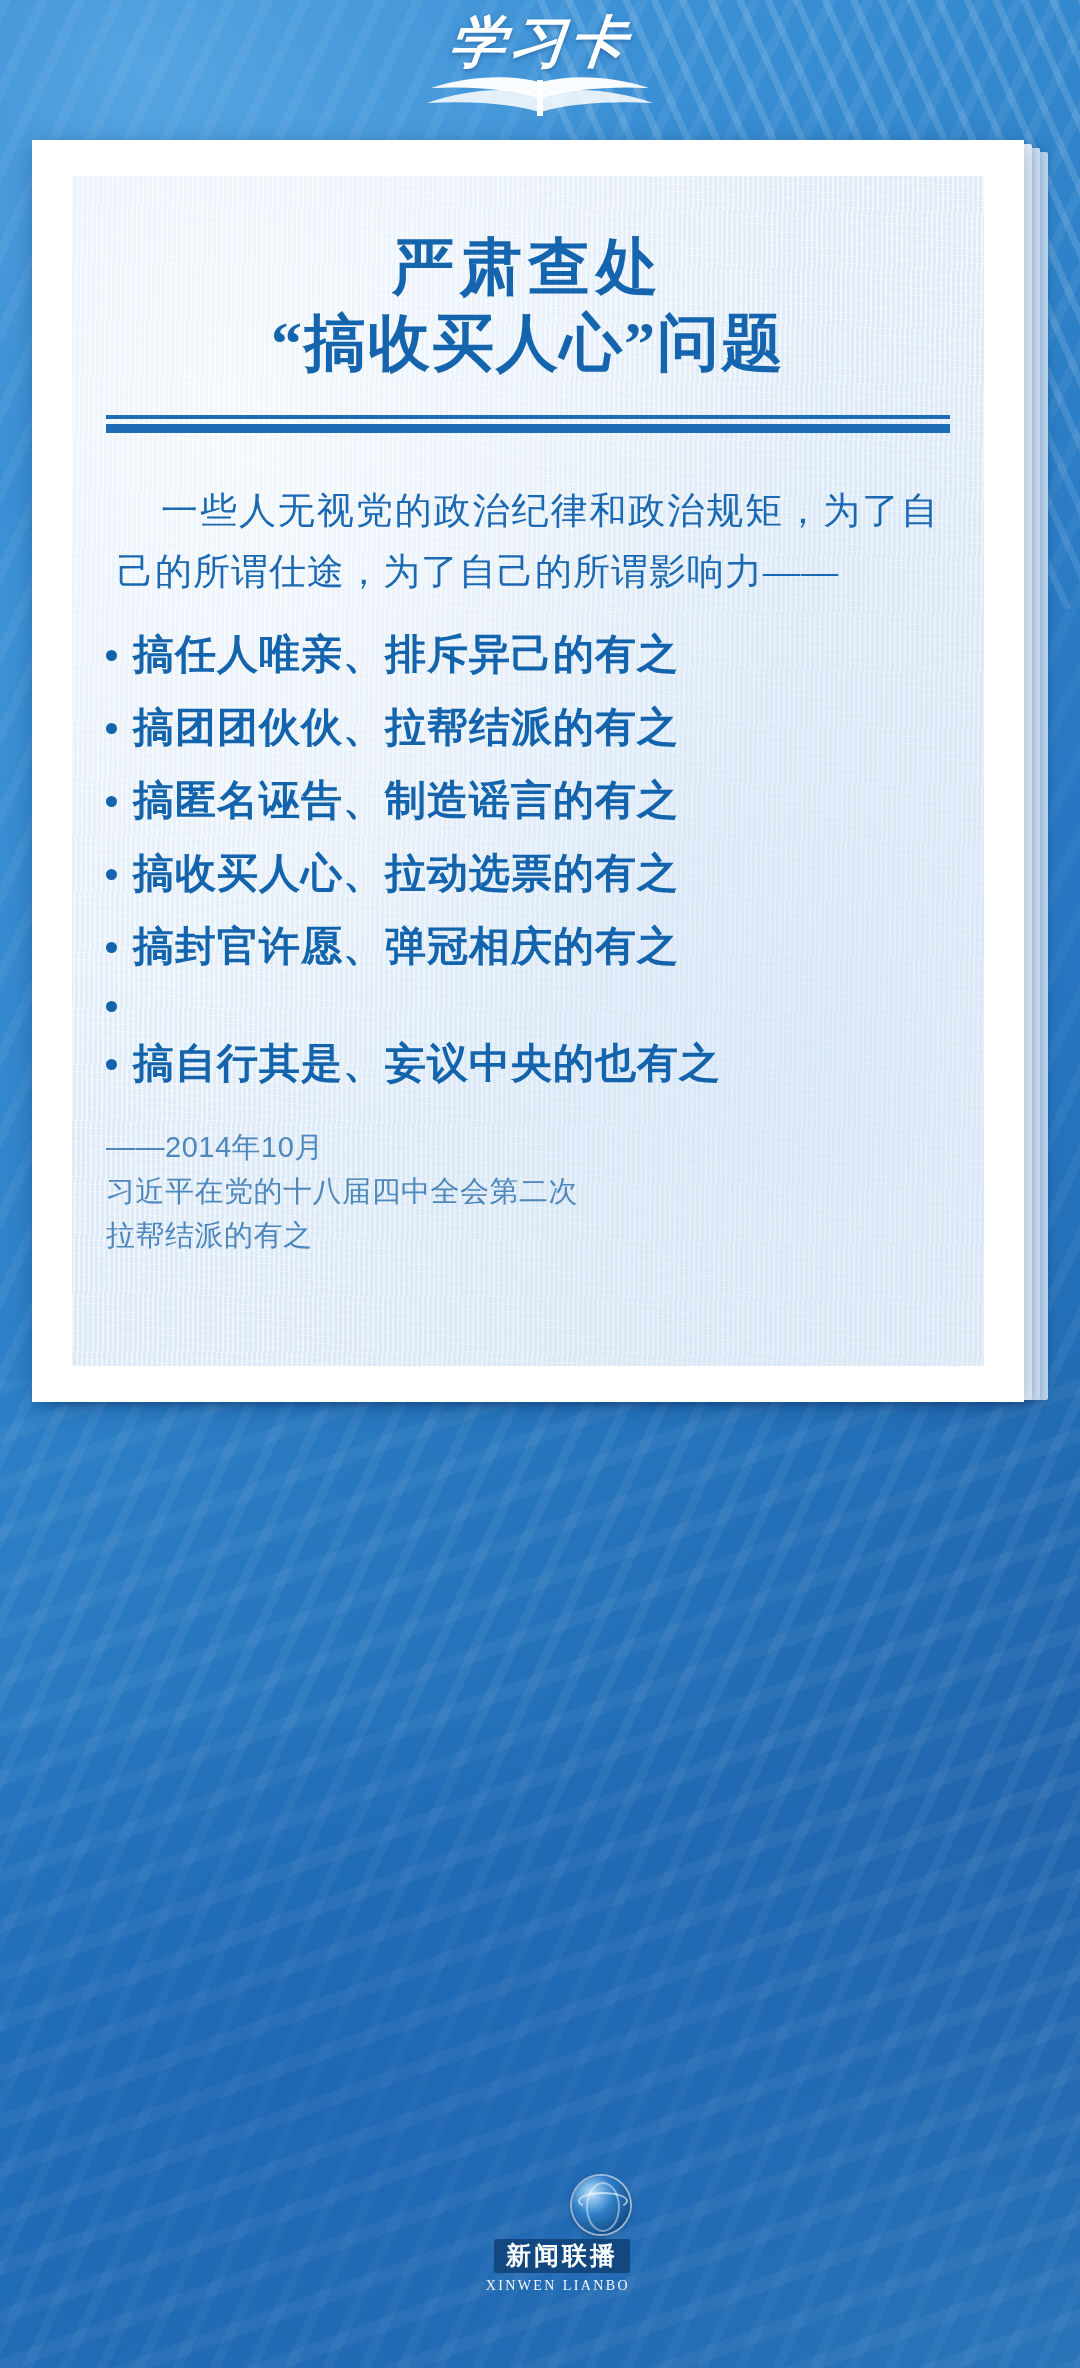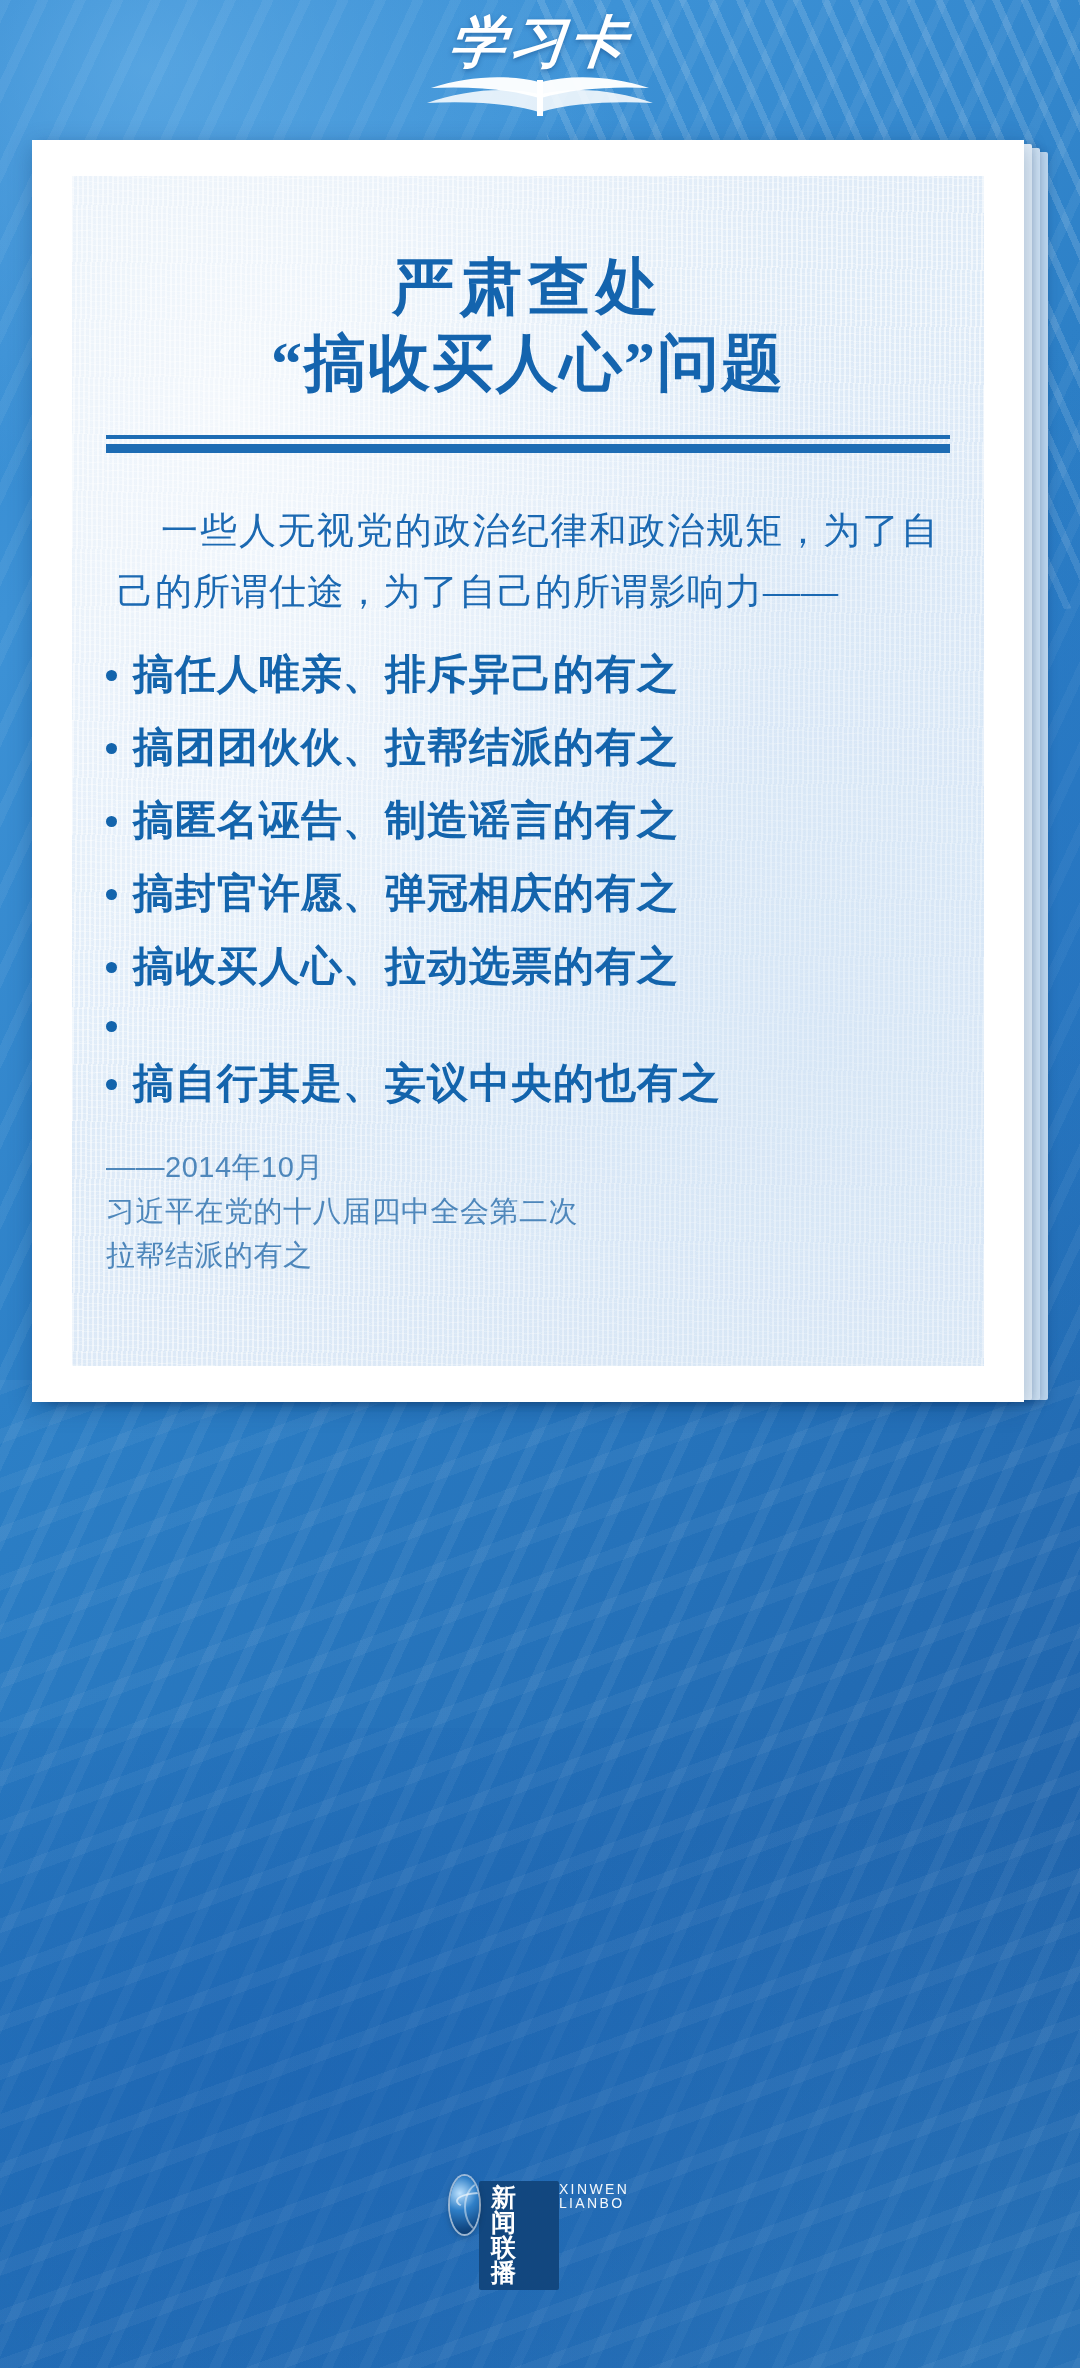--- a/index.html
+++ b/index.html
@@ -119,21 +119,21 @@
   #card-inner::after{
     content:""; position:absolute; inset:0; pointer-events:none;
     background:
       radial-gradient(ellipse at 18% 20%, rgba(255,255,255,.65) 0%, rgba(255,255,255,0) 55%),
       radial-gradient(ellipse at 82% 72%, rgba(205,224,243,.45) 0%, rgba(205,224,243,0) 60%);
   }
   .card-content{ position:relative; z-index:3; padding:0 34px; }
 
   
   #card-title{
-    margin-top:74px;
+    margin-top:54px;
     text-align:center;
     font-family:"Liberation Serif","DejaVu Serif",serif;
     color:#1464ae;
     font-weight:bold;
   }
   .title-line-1{ font-size:62px; line-height:1.22; letter-spacing:6px; }
   .title-line-2{ font-size:62px; line-height:1.22; letter-spacing:2px; }
 
   #title-rule{
     margin:34px auto 0;
@@ -189,21 +189,21 @@
     line-height:1.52;
     letter-spacing:.5px;
   }
 
   
   #footer-logo{
     position:absolute; left:50%; transform:translateX(-50%);
     top:2176px;
     width:180px; height:132px;
     z-index:8;
-    display:flex; flex-direction:row; align-items:flex-start;
+    display:flex; flex-direction:column; align-items:flex-end;font-family:Liberation Serif, serif;
   }
   .globe{
     width:58px; height:58px; border-radius:50%;
     background:radial-gradient(circle at 34% 30%, #bfe3ff 0%, #2f7fc7 38%, #124a86 78%, #0c3563 100%);
     box-shadow:0 0 0 2px rgba(255,255,255,.55), 0 2px 7px rgba(0,0,0,.35);
     position:relative; overflow:hidden;
   }
   .globe::before{
     content:""; position:absolute; left:6px; top:16px; width:46px; height:14px;
     border-radius:50%; border:2px solid rgba(255,255,255,.6); border-bottom-color:transparent;
@@ -285,25 +285,25 @@
           <li>
             <span class="dot"></span>
             <span>搞团团伙伙、拉帮结派的有之</span>
           </li>
           <li>
             <span class="dot"></span>
             <span>搞匿名诬告、制造谣言的有之</span>
           </li>
           <li>
             <span class="dot"></span>
+            <span>搞收买人心、拉动选票的有之</span>
+          </li>
+          <li>
+            <span class="dot"></span>
             <span>搞封官许愿、弹冠相庆的有之</span>
-          </li>
-          <li>
-            <span class="dot"></span>
-            <span>搞收买人心、拉动选票的有之</span>
           </li>
           <li>
             <span class="dot"></span>
           </li>
           <li>
             <span class="dot"></span>
             <span>搞自行其是、妄议中央的也有之</span>
           </li>
         </ul>
 

